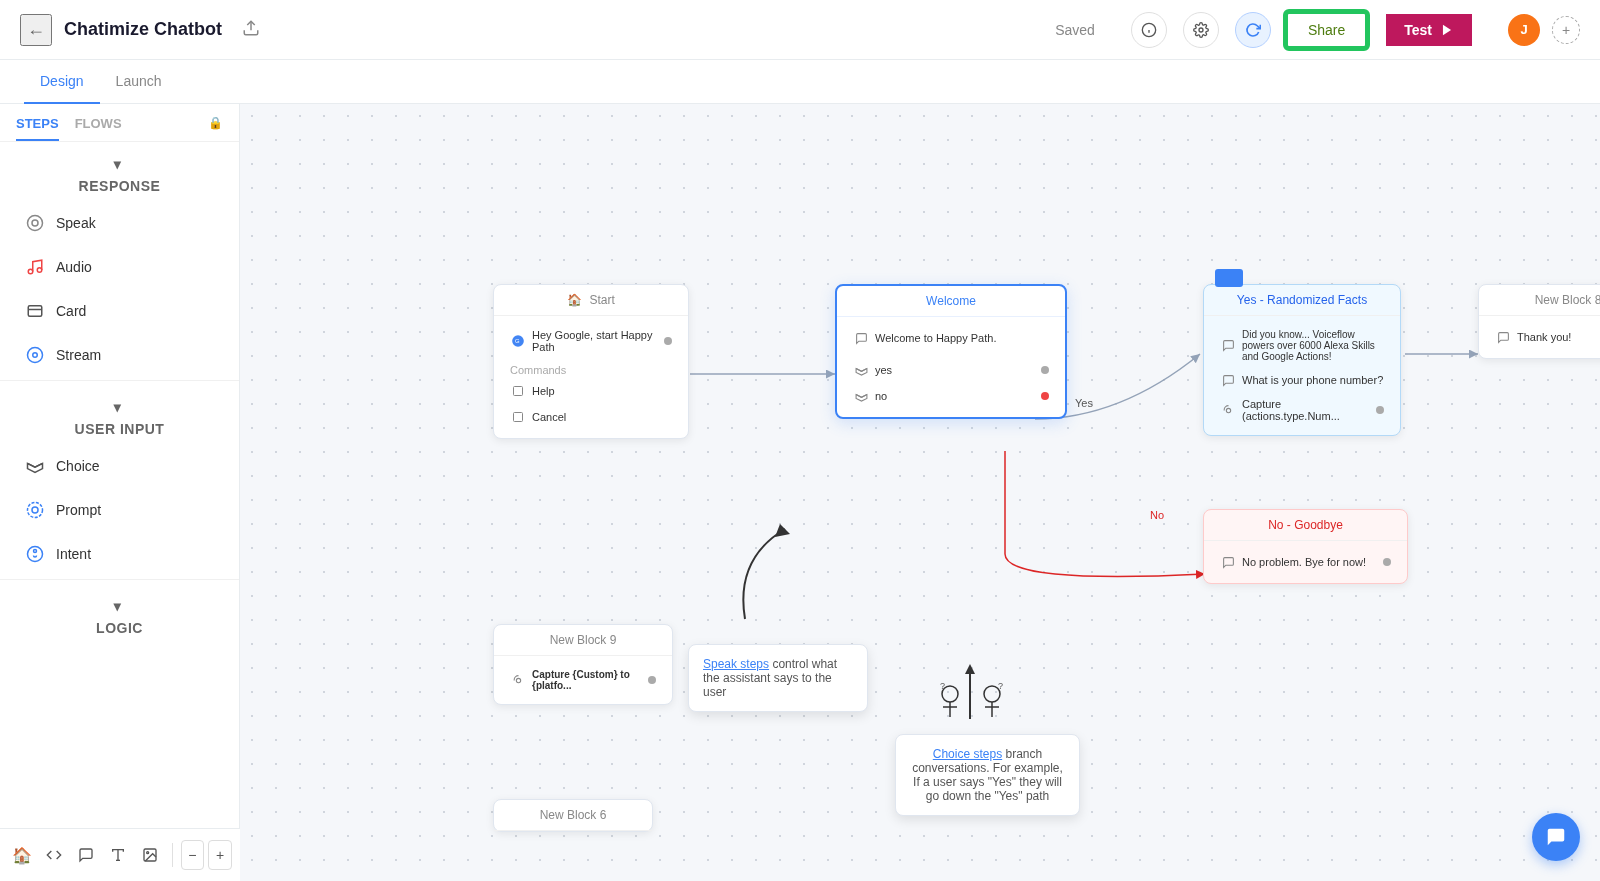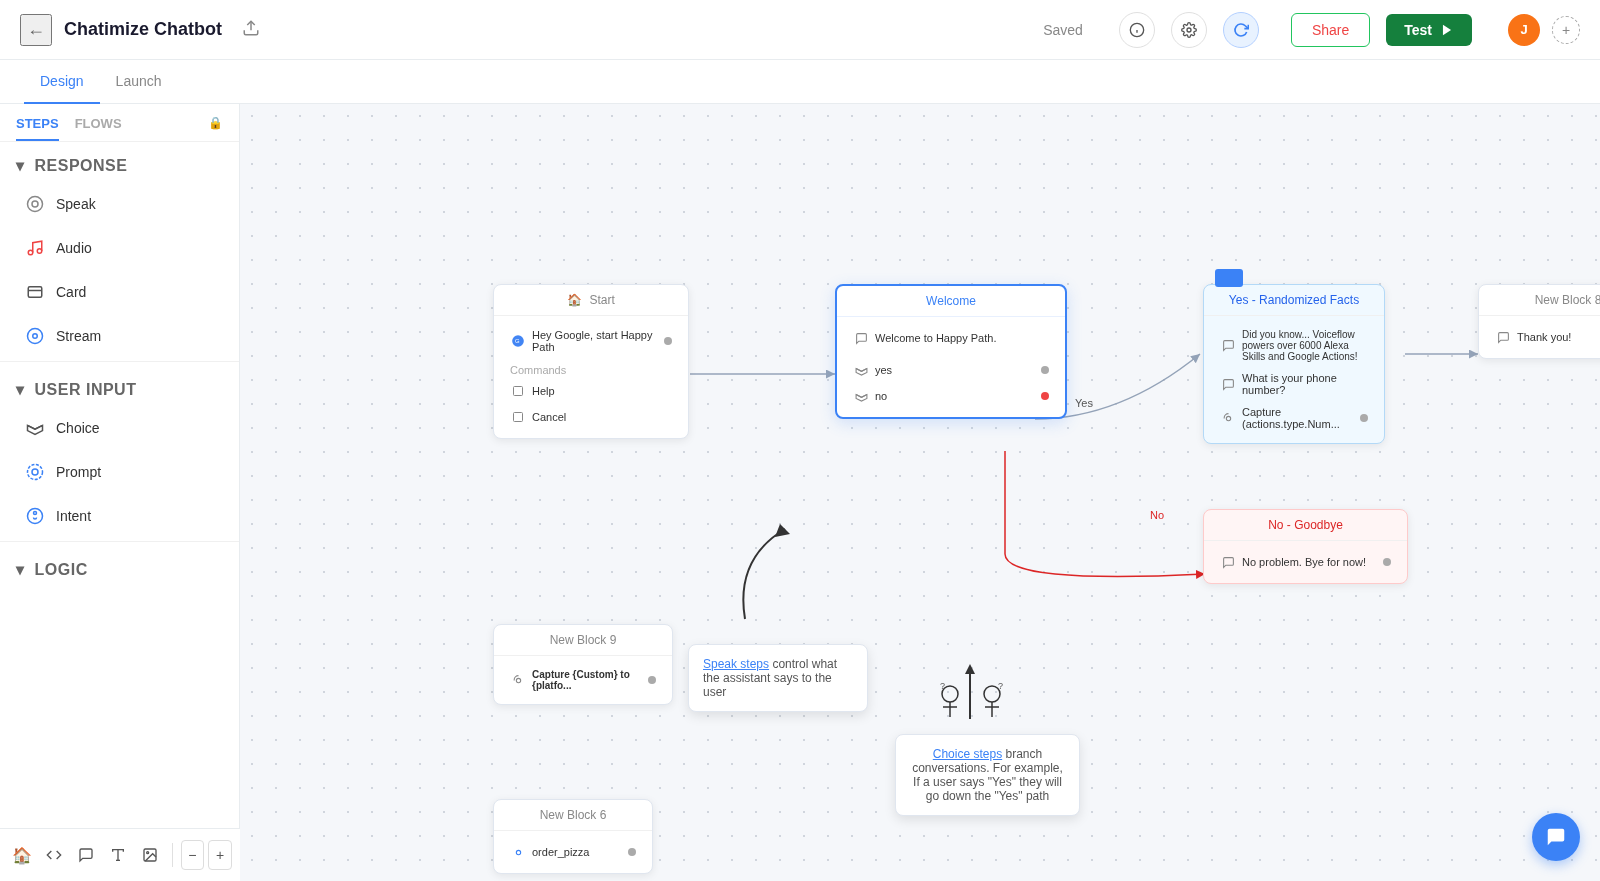--- a/index.html
+++ b/index.html
@@ -15,27 +15,27 @@
     .header-upload { color: #888; cursor: pointer; font-size: 16px; }
     .header-spacer { flex: 1; }
     .header-saved { color: #888; font-size: 14px; margin-right: 20px; }
     .header-icon-btn {
       width: 36px; height: 36px; border-radius: 50%; border: 1px solid #e0e0e0;
       background: #fff; display: flex; align-items: center; justify-content: center;
       cursor: pointer; color: #555; margin-left: 4px;
     }
     .header-icon-btn.blue { background: #e8f2ff; border-color: #b3d0ff; color: #3b82f6; }
     .header-share-btn {
-      padding: 8px 20px; border: 1px solid #22c55e; border-radius: 6px;
-      background: #fff; color: #ef4444; font-size: 14px; font-weight: 500; cursor: pointer; margin-left: 20px;
+      padding: 8px 20px; border: 5px solid #22c55e; border-radius: 6px;
+      background: #fff; color: #4d7c0f; font-size: 14px; font-weight: 500; cursor: pointer; margin-left: 0;
     }
     .header-test-btn {
       display: flex; align-items: center; gap: 8px;
-      padding: 8px 18px; border: none; border-radius: 6px;
-      background: #15803d; color: #fff; font-size: 14px; font-weight: 600; cursor: pointer; margin-left: 4px;
+      padding: 8px 18px; border: none; border-radius: 0;
+      background: #be185d; color: #fff; font-size: 14px; font-weight: 600; cursor: pointer; margin-left: 4px;
     }
     .header-avatar {
       width: 32px; height: 32px; border-radius: 50%; background: #f97316;
       display: flex; align-items: center; justify-content: center; color: #fff; font-size: 13px; font-weight: 600;
     }
     .header-add { width: 28px; height: 28px; border-radius: 50%; border: 1px dashed #aaa; display: flex; align-items: center; justify-content: center; color: #888; cursor: pointer; font-size: 14px; }
 
     
     .tabs-bar {
       display: flex; align-items: center; height: 44px;
@@ -51,22 +51,22 @@
     
     .main { display: flex; height: calc(881px - 60px - 44px); }
 
     
     .sidebar {
       width: 240px; background: #fff; border-right: 1px solid #e8ecef;
       display: flex; flex-direction: column; overflow-y: auto; flex-shrink: 0;
     }
     .sidebar-section-header {
       display: flex; align-items: center; padding: 14px 16px 6px;
-      font-size: 16px; font-weight: 600; color: #666; text-transform: uppercase; letter-spacing: 0.5px;
-      cursor: pointer; gap: 6px;
+      font-size: 14px; font-weight: 600; color: #666; text-transform: uppercase; letter-spacing: 0.5px;
+      cursor: pointer; gap: 6px; flex-direction: column;
     }
     .sidebar-item {
       display: flex; align-items: center; gap: 10px;
       padding: 10px 16px; cursor: pointer; border-radius: 6px; margin: 2px 8px;
       font-size: 14px; color: #333; transition: background 0.15s;
     }
     .sidebar-item-icon { width: 22px; height: 22px; display: flex; align-items: center; justify-content: center; flex-shrink: 0; }
     .sidebar-divider { height: 1px; background: #f0f0f0; margin: 4px 0; }
     .tool-btn {
       width: 36px; height: 36px; border-radius: 6px; display: flex; align-items: center; justify-content: center;
@@ -434,21 +434,21 @@
                 <polyline points="22 8.5 12 13.5 2 8.5"></polyline>
                 <path d="M2 8.5l10 5 10-5V15.5l-10 5-10-5V8.5z"></path>
               </svg>
           </div>
           <span style="font-size:11px;">no</span>
           <div class="flow-row-dot red"></div>
         </div>
       </div>
     </div>
 
-    <div class="flow-block yes-block" style="left:963px;top:180px;width:182px;">
+    <div class="flow-block yes-block" style="left:963px;top:180px;width:198px;">
       <div class="flow-block-header yes-header">
         <span>Yes - Randomized Facts</span>
       </div>
       <div class="flow-block-content">
         <div class="flow-row">
           <div class="flow-row-icon">
             <svg width="13" height="13" viewBox="0 0 24 24" fill="none" stroke="#888" stroke-width="2">
                 <path d="M21 15a2 2 0 0 1-2 2H7l-4 4V5a2 2 0 0 1 2-2h14a2 2 0 0 1 2 2z"></path>
               </svg>
           </div>
@@ -523,31 +523,20 @@
           </div>
           <span style="font-size:10px;flex:1;font-weight:bold;">Capture {Custom} to {platfo...</span>
           <div class="flow-row-dot"></div>
         </div>
       </div>
     </div>
 
     <div class="flow-block" style="left:253px;top:695px;width:156px;">
       <div class="flow-block-header">
         <span>New Block 6</span>
-      </div>
-      <div class="flow-block-content">
-        <div class="flow-row">
-          <div class="flow-row-icon">
-            <svg width="13" height="13" viewBox="0 0 24 24" fill="none" stroke="#3b82f6" stroke-width="2">
-                <circle cx="12" cy="12" r="4"></circle>
-              </svg>
-          </div>
-          <span style="font-size:11px;flex:1;">order_pizza</span>
-          <div class="flow-row-dot"></div>
-        </div>
       </div>
     </div>
 
     <div class="tooltip-card" style="left:448px;top:540px;max-width:180px;">
       <span class="tooltip-link">Speak steps</span>
       <span> control what the assistant says to the user</span>
     </div>
 
     <svg style="position:absolute;left:475px;top:395px;width:100px;height:140px;">
       <path d="M30 120 Q20 60 70 30" stroke="#333" stroke-width="2" fill="none"></path>

